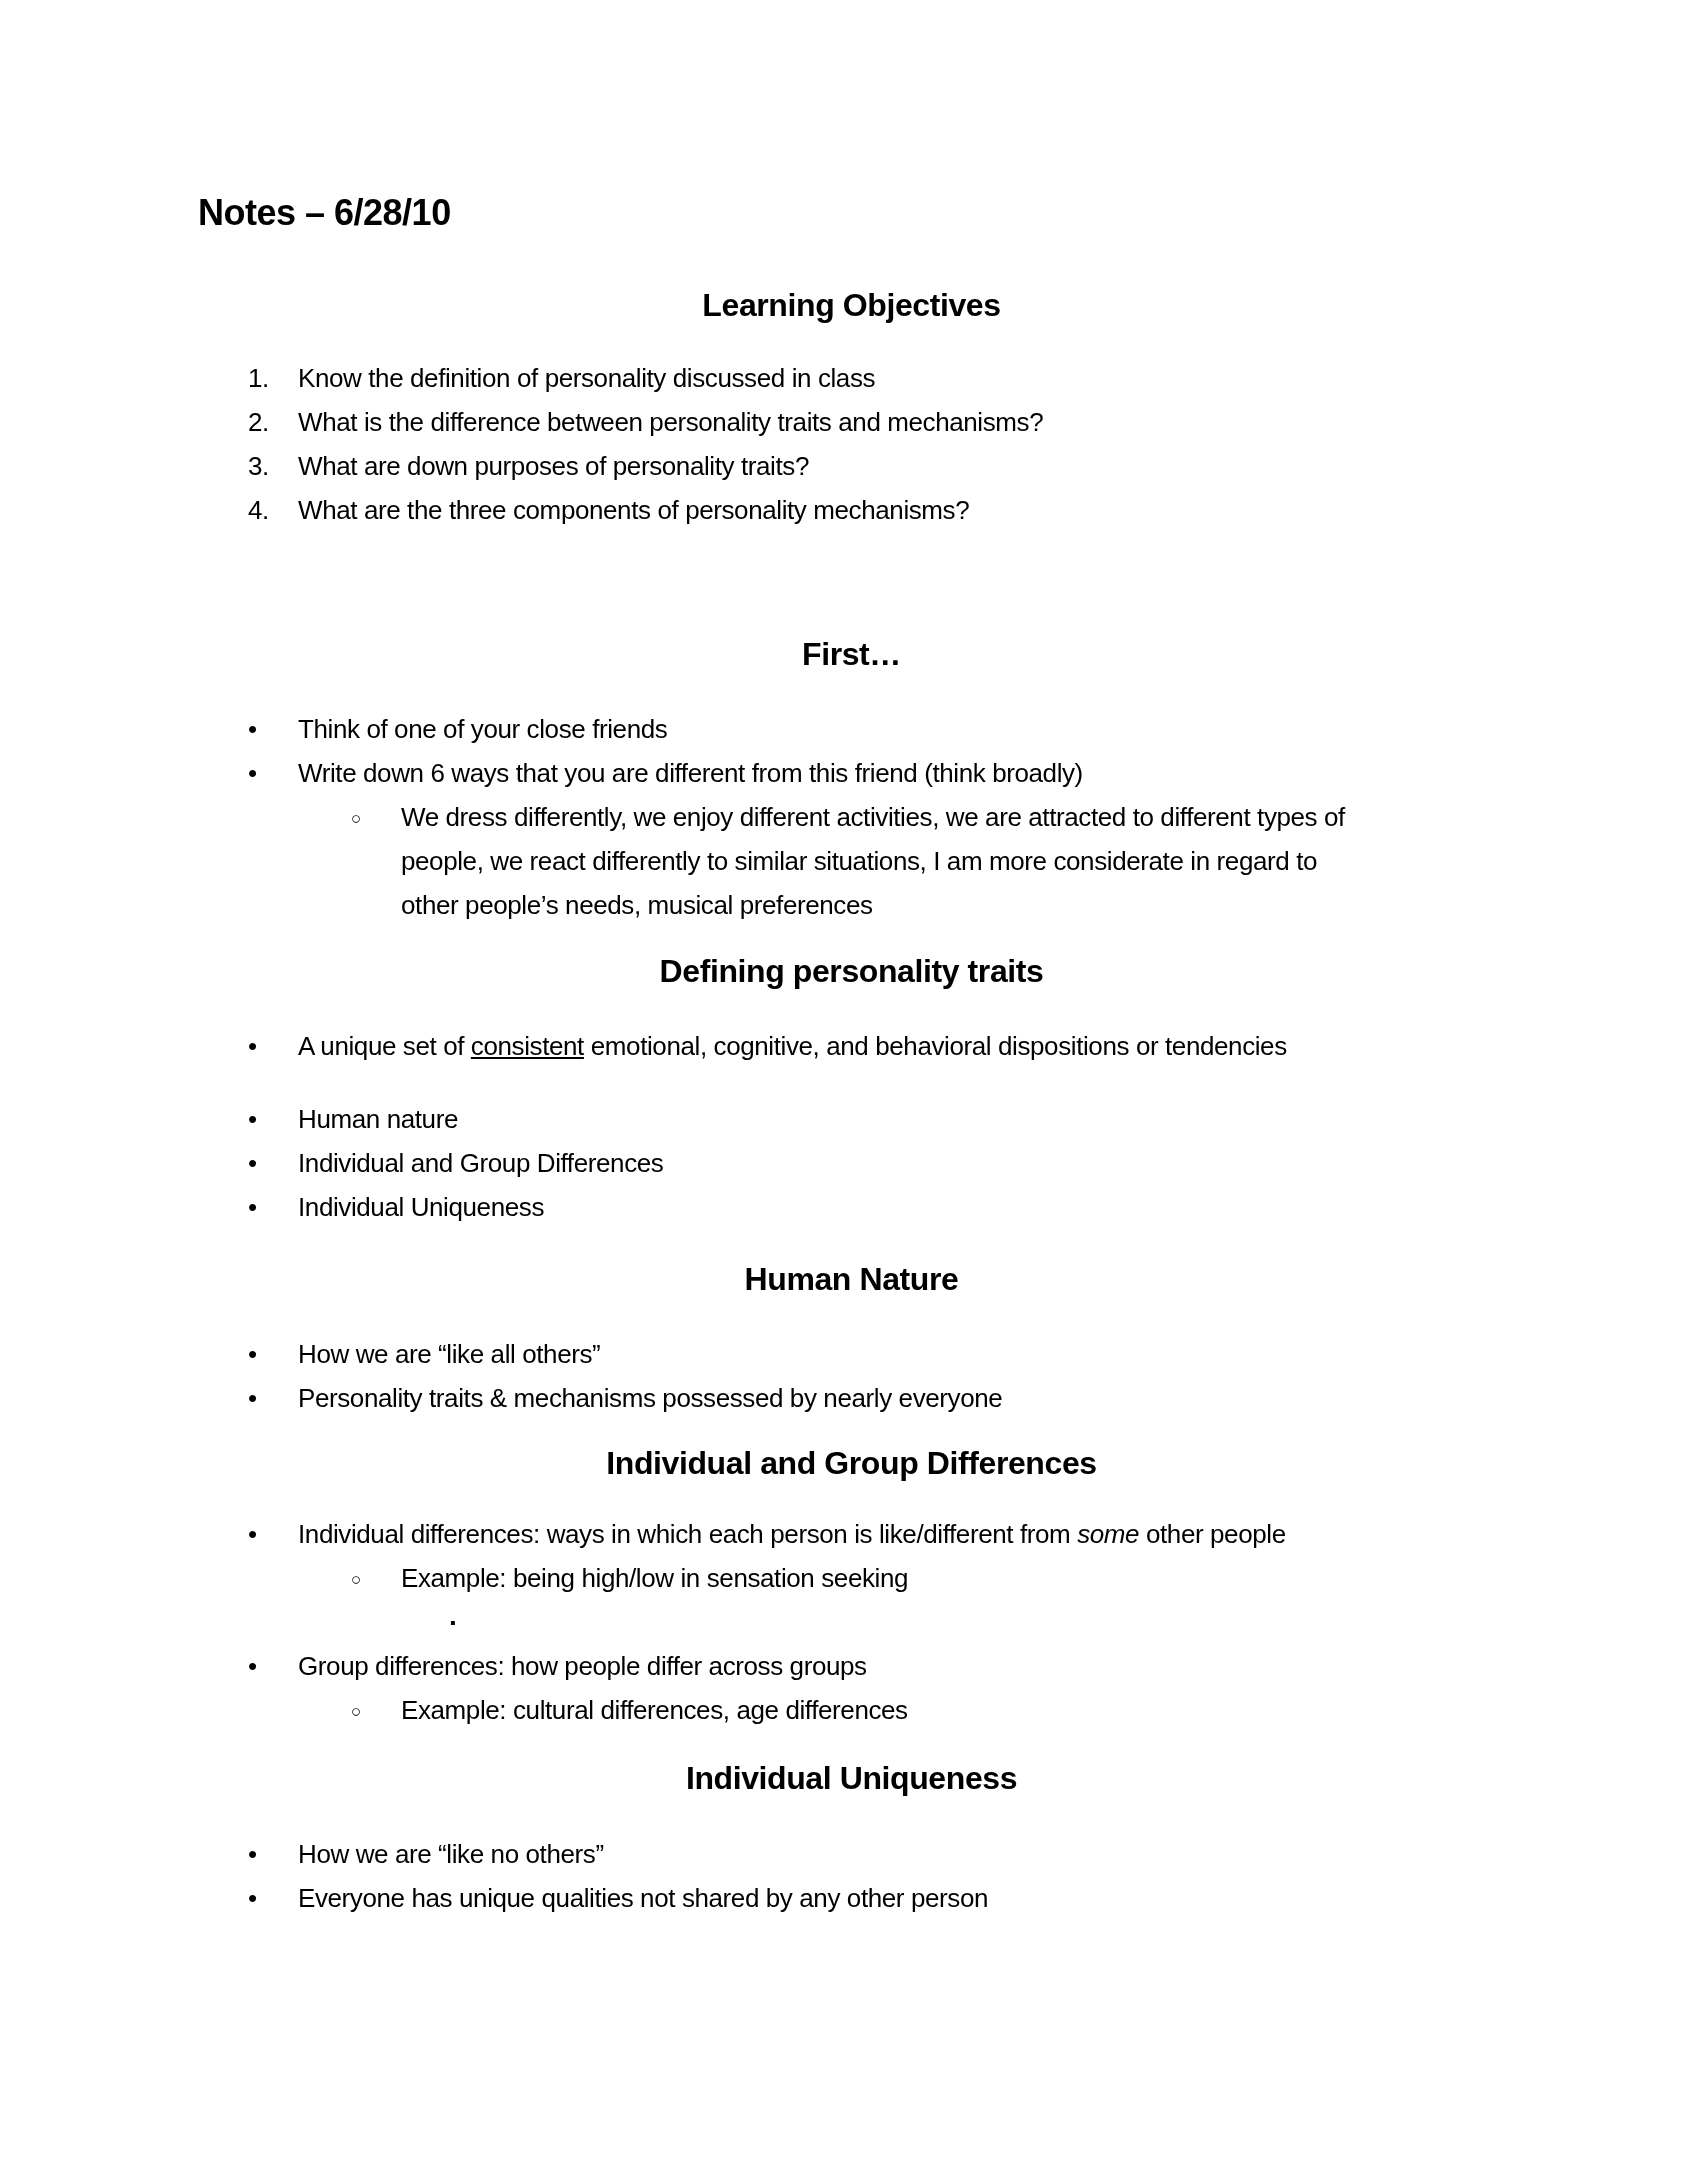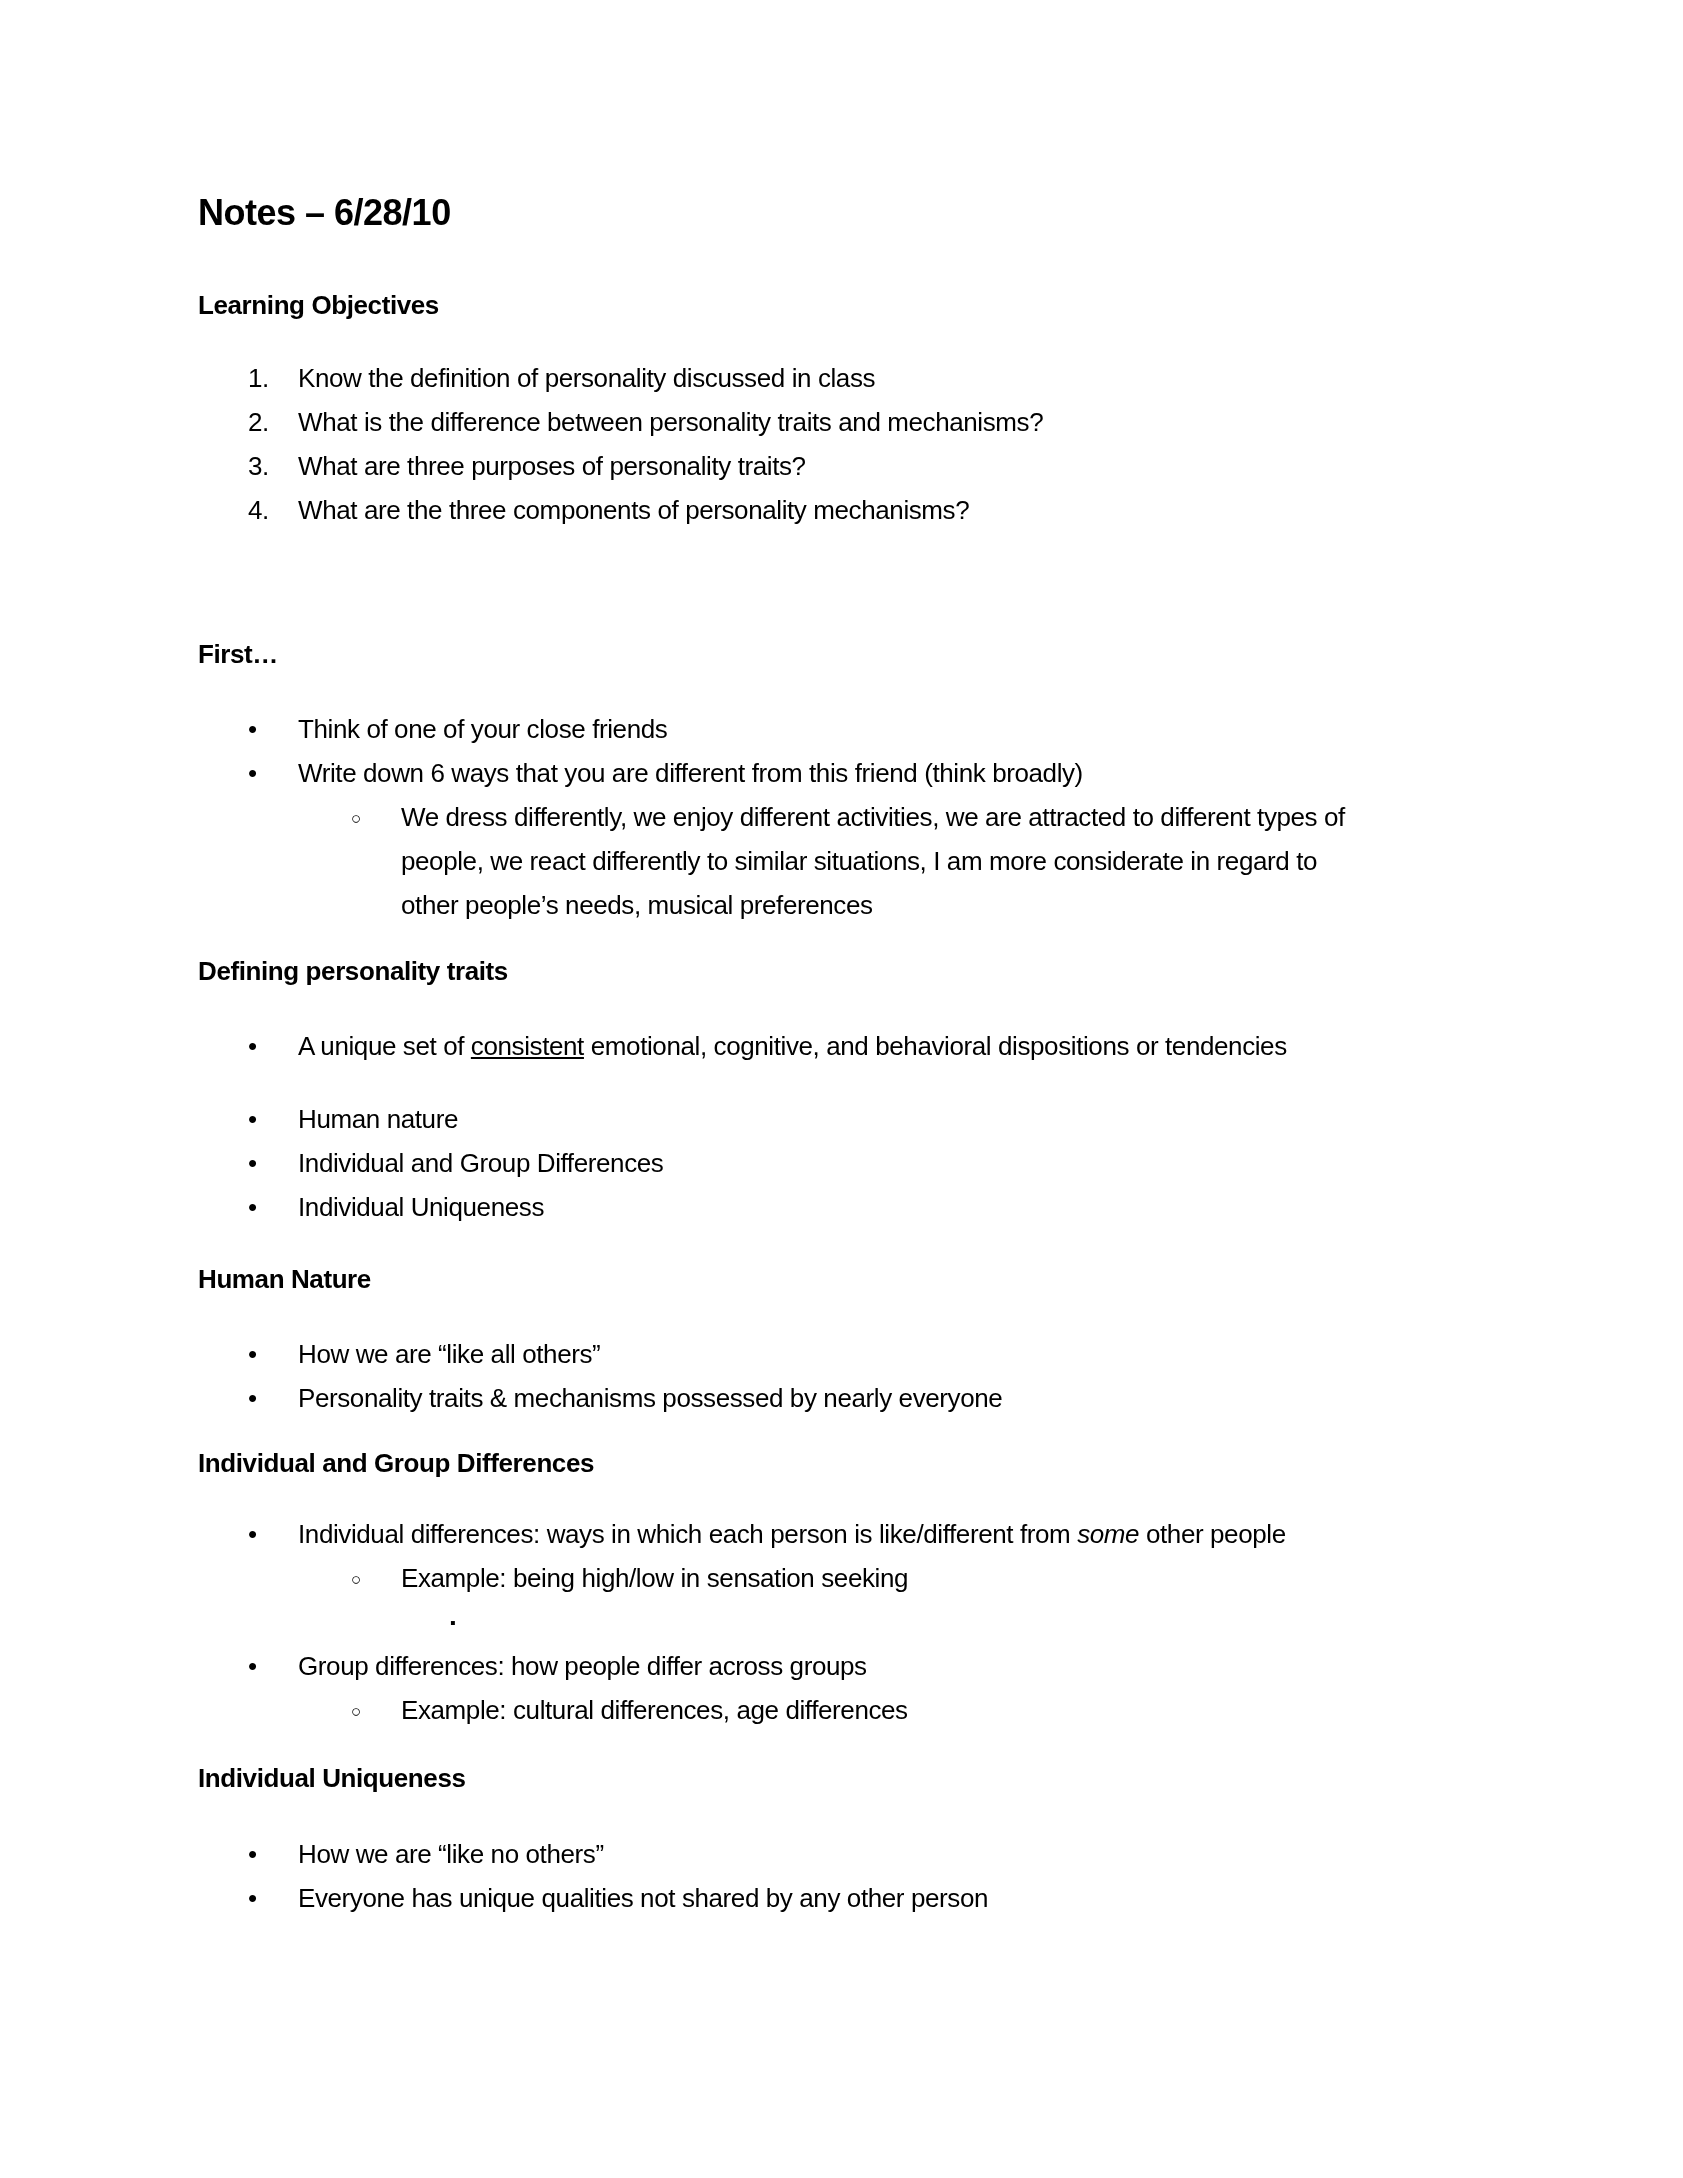--- a/index.html
+++ b/index.html
@@ -17,24 +17,25 @@
     overflow: hidden;
   }
   .title {
     font-size: 36px;
     line-height: 44px;
     font-weight: 700;
     letter-spacing: -0.5px;
     margin: 0;
   }
   .h {
-    font-size: 26px;
+    font-size: 32px;
     line-height: 44px;
     font-weight: 700;
     margin: 0;
+    text-align: center;
   }
   .list { margin: 0; }
   .li { display: flex; line-height: 44px; }
   .l1 { padding-left: 50px; }
   .l2 { padding-left: 153px; }
   .l3 { padding-left: 252px; }
   .num { flex: 0 0 auto; width: 50px; }
   .marker { flex: 0 0 auto; width: 50px; }
   .marker.disc { font-size: 26px; }
   .marker.circle { font-size: 17px; position: relative; top: 2px; }
@@ -56,21 +57,21 @@
     <div class="li l1">
       <span class="num">1.</span>
       <span class="txt">Know the definition of personality discussed in class</span>
     </div>
     <div class="li l1">
       <span class="num">2.</span>
       <span class="txt">What is the difference between personality traits and mechanisms?</span>
     </div>
     <div class="li l1">
       <span class="num">3.</span>
-      <span class="txt">What are three purposes of personality traits?</span>
+      <span class="txt">What are down purposes of personality traits?</span>
     </div>
     <div class="li l1">
       <span class="num">4.</span>
       <span class="txt">What are the three components of personality mechanisms?</span>
     </div>
   </div>
 
   <h2 class="h" style="margin-top:100px">First…</h2>
   <div class="list" style="margin-top:31px">
     <div class="li l1">

